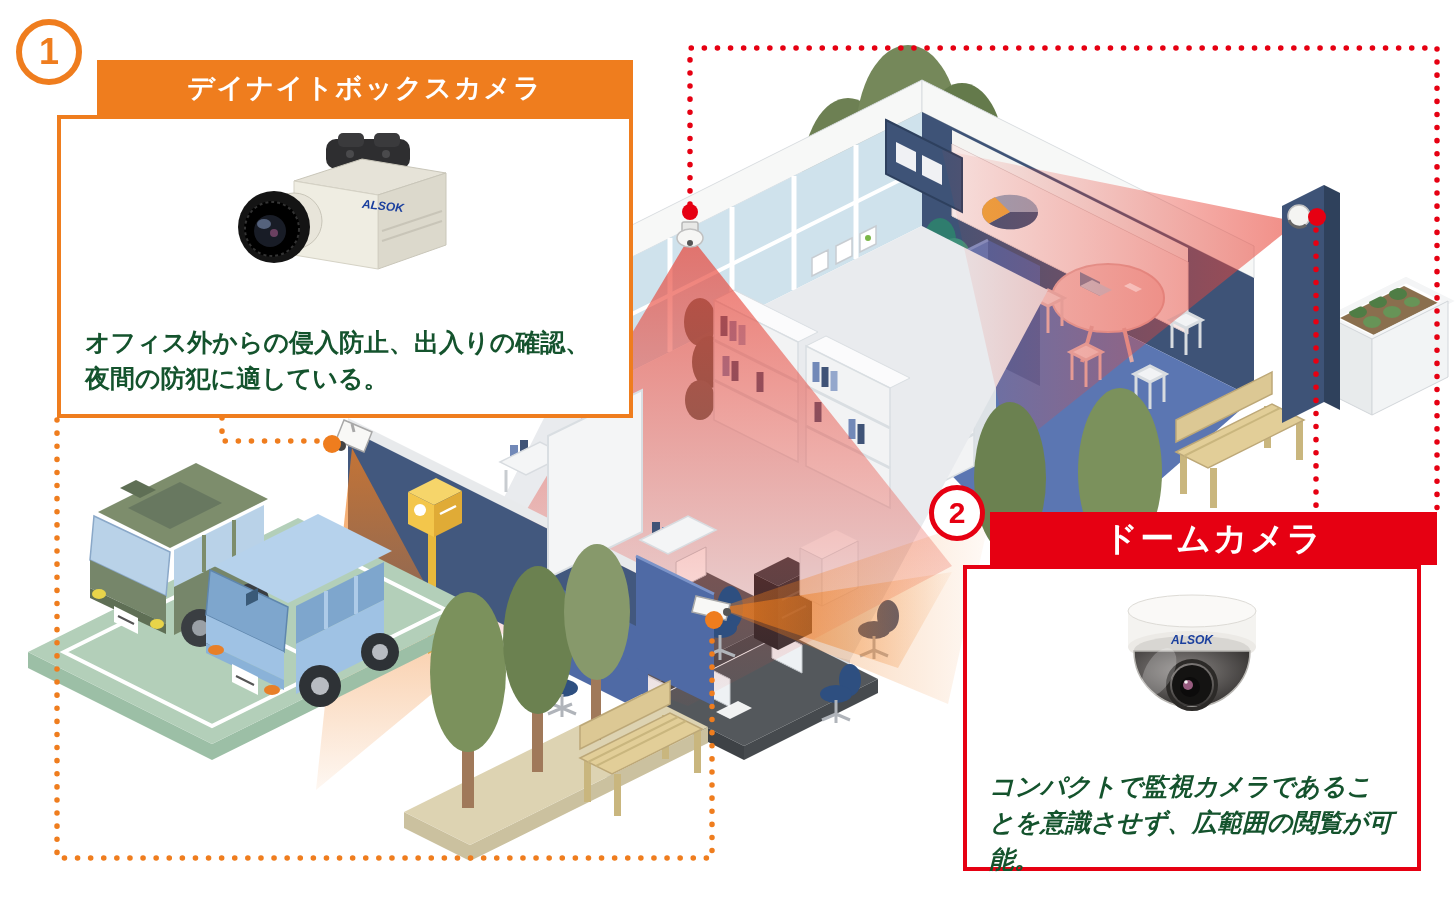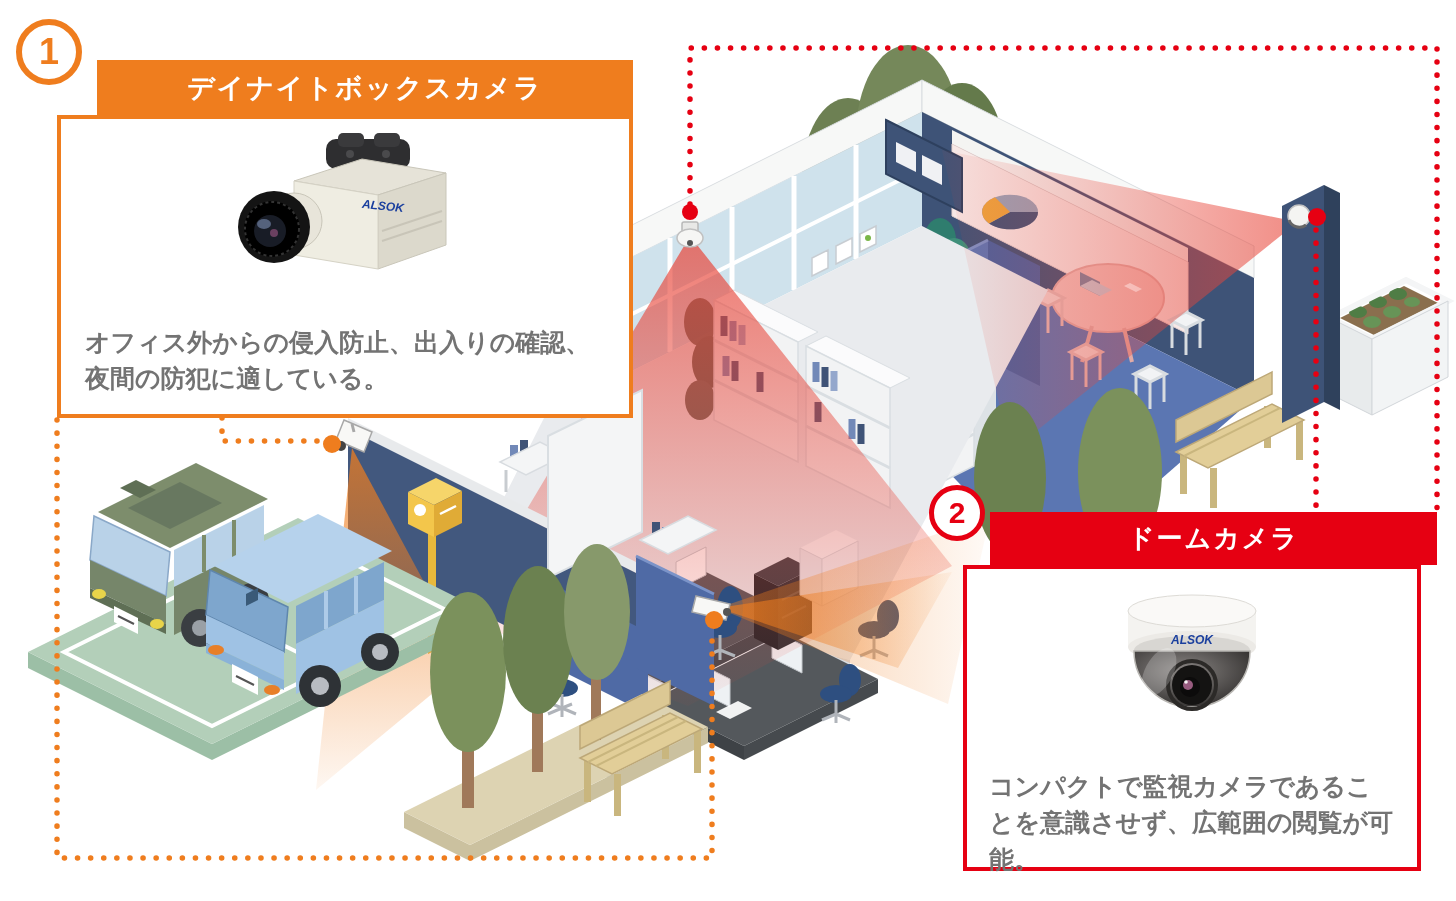--- a/index.html
+++ b/index.html
@@ -3,33 +3,33 @@
 <meta charset="utf-8">
 <style>
   html,body{margin:0;padding:0;background:#fff;}
   #stage{position:relative;width:1456px;height:901px;background:#ffffff;overflow:hidden;
          font-family:"Liberation Sans","DejaVu Sans",sans-serif;}
   #scene-svg{position:absolute;left:0;top:0;}
   .callout{position:absolute;}
   .callout .hdr{color:#fff;font-weight:bold;text-align:center;display:flex;align-items:center;justify-content:center;letter-spacing:2px;}
   .callout .bod{background:#fff;display:flex;flex-direction:column;align-items:center;box-sizing:border-box;}
   .callout .photo{position:relative;flex:0 0 auto;}
-  .callout .desc{font-weight:bold;color:#737373;line-height:1.45;align-self:stretch;}
+  .callout .desc{font-weight:bold;color:#14532d;line-height:1.45;align-self:stretch;}
   
   #co1{left:57px;top:60px;width:576px;}
   #co1 .hdr{margin-left:40px;height:55px;background:#ef7d1e;font-size:27px;}
   #co1 .bod{border:4px solid #ef7d1e;height:303px;}
   #co1 .photo{margin-top:10px;width:270px;height:168px;}
   #co1 .desc{font-size:25px;padding:2px 24px 0 24px;}
   
   #co2{left:963px;top:512px;width:474px;}
-  #co2 .hdr{margin-left:27px;height:53px;background:#e60012;font-size:26px;}
+  #co2 .hdr{margin-left:27px;height:53px;background:#e60012;font-size:34px;}
   #co2 .bod{border:4px solid #e60012;width:458px;height:306px;}
   #co2 .photo{margin-top:8px;width:210px;height:166px;}
-  #co2 .desc{font-size:25px;padding:0 22px 0 22px;}
+  #co2 .desc{font-size:25px;padding:0 22px 0 22px;font-style:italic;}
   .badge{position:absolute;border-radius:50%;background:#fff;display:flex;align-items:center;justify-content:center;font-weight:bold;z-index:5;}
   #badge1{left:16px;top:19px;width:54px;height:54px;border:6px solid #ef7d1e;color:#ef7d1e;font-size:36px;}
   #badge2{left:929px;top:485px;width:46px;height:46px;border:5px solid #e60012;color:#e60012;font-size:30px;}
   .alsok{position:absolute;color:#1a3f9e;font-weight:bold;font-style:italic;font-size:12px;letter-spacing:0px;}
   #co1 .alsok{left:152px;top:70px;transform:rotate(6deg);}
   #co2 .alsok{left:84px;top:56px;}
 </style>
 </head>
 <body>
 

